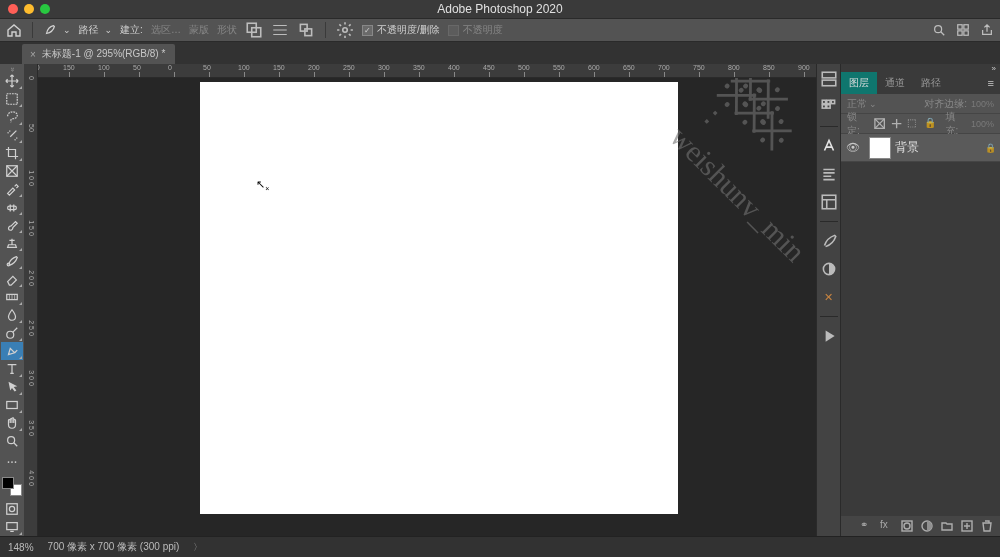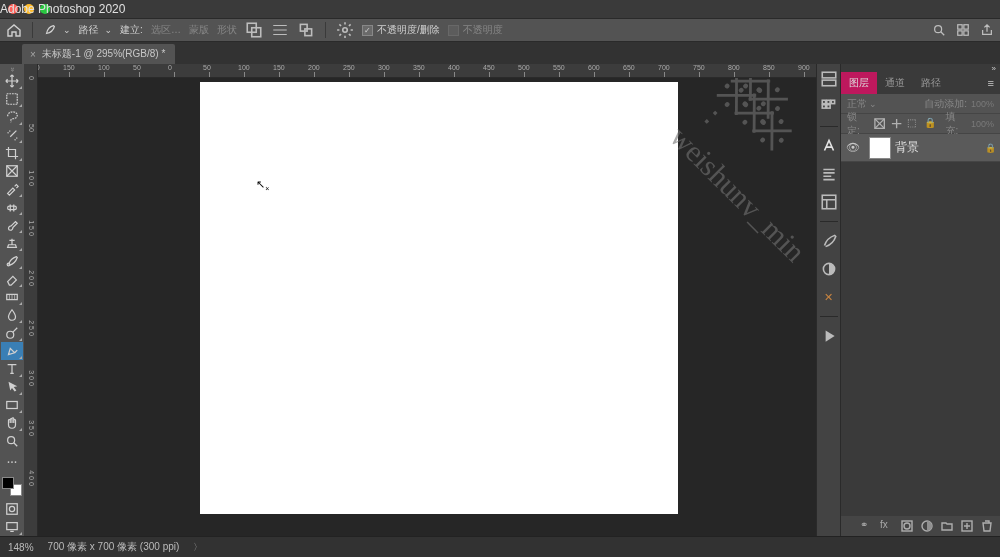--- a/index.html
+++ b/index.html
@@ -1,21 +1,21 @@
 <!DOCTYPE html>
 <html><head>
 <meta charset="utf-8">
 <style>
 *{margin:0;padding:0;box-sizing:border-box;font-family:"PingFang SC","Microsoft YaHei",sans-serif;user-select:none}
 body{width:1000px;height:557px;background:#323232;overflow:hidden;color:#c8c8c8;font-size:11px;position:relative}
 .titlebar{height:18px;background:#3a3a3a;display:flex;align-items:center;padding:0 8px;position:relative}
 .traffic{display:flex;gap:6px}
 .tl{width:10px;height:10px;border-radius:50%}
 .tl.r{background:#ff5f57}.tl.y{background:#febc2e}.tl.g{background:#28c840}
-.apptitle{position:absolute;left:0;right:0;text-align:left;color:#e0e0e0;font-size:12px}
+.apptitle{position:absolute;left:0;right:0;text-align:center;color:#e0e0e0;font-size:12px}
 .optbar{height:24px;background:#535353;display:flex;align-items:center;gap:8px;padding:0 6px;color:#d0d0d0;font-size:10px;border-top:1px solid #2a2a2a;border-bottom:1px solid #2a2a2a}
 .home-ic{width:16px;height:16px;display:flex;align-items:center;justify-content:center}
 .opt-sep{width:1px;height:16px;background:#3a3a3a;margin:0 2px}
 .opt-item{display:flex;align-items:center;gap:4px}
 .dd::after{content:"⌄";font-size:9px;margin-left:2px}
 .opt-disabled{opacity:.4}
 .chk{width:11px;height:11px;background:#6a6a6a;border:1px solid #888;display:inline-flex;align-items:center;justify-content:center;font-size:8px}
 .optbar-right{margin-left:auto;display:flex;gap:10px;align-items:center}
 .ob-ic{width:14px;height:14px;opacity:.85}
 .tabstrip{height:22px;background:#323232;display:flex;align-items:flex-end;padding-left:22px}
@@ -42,21 +42,21 @@
 .artboard{position:absolute;left:162px;top:4px;width:478px;height:432px;background:#fff}
 .cursor{position:absolute;left:218px;top:100px;font-size:11px;color:#000}
 .wm{position:absolute;left:640px;top:30px;font-size:30px;color:#737373;opacity:.6;transform:rotate(45deg);pointer-events:none;font-family:cursive}
 .wm .dots{font-size:42px;letter-spacing:-10px;line-height:20px;display:block}
 .panelstrip{width:24px;background:#434343;display:flex;flex-direction:column;align-items:center;padding-top:6px;gap:10px;border-left:1px solid #2a2a2a}
 .ps-ic{width:18px;height:18px;display:flex;align-items:center;justify-content:center;opacity:.85}
 .ps-sep{width:18px;height:1px;background:#2a2a2a}
 .rightpanel{width:160px;background:#535353;display:flex;flex-direction:column;border-left:1px solid #2a2a2a}
 .rp-tabs{height:22px;display:flex;align-items:center;background:#3a3a3a}
 .rp-tab{padding:0 8px;height:22px;display:flex;align-items:center;font-size:10px;color:#999}
-.rp-tab.active{background:#be185d;color:#ddd}
+.rp-tab.active{background:#0f766e;color:#ddd}
 .rp-row{height:20px;display:flex;align-items:center;padding:0 6px;gap:4px;font-size:10px;border-bottom:1px solid #454545}
 .rp-row input{background:#3a3a3a;border:none;color:#aaa;width:50px;height:16px;font-size:10px;padding:0 4px}
 .rp-ic{width:14px;height:14px;opacity:.75}
 .rp-label{color:#888}
 .rp-val{color:#7a7a7a;font-size:9px}
 .layerlist{flex:1;background:#3a3a3a}
 .layer-row{height:28px;display:flex;align-items:center;background:#5a5a5a;border-bottom:1px solid #454545}
 .eye{width:24px;text-align:center;font-size:11px}
 .thumb{width:22px;height:22px;background:#fff;border:1px solid #888;margin:0 4px}
 .lname{flex:1;font-size:12px;color:#ddd}
@@ -439,21 +439,21 @@
     <div style="height:8px;background:#3a3a3a;text-align:right;padding-right:4px;font-size:8px">»</div>
     <div class="rp-tabs">
       <div class="rp-tab active">图层</div>
       <div class="rp-tab">通道</div>
       <div class="rp-tab">路径</div>
       <div style="margin-left:auto;padding:0 6px">≡</div>
     </div>
     <div class="rp-row">
       <span class="rp-label dd">正常</span>
       <span style="flex:1"></span>
-      <span class="rp-label">自动添加:</span>
+      <span class="rp-label">对齐边缘:</span>
       <span class="rp-val">100%</span>
     </div>
     <div class="rp-row">
       <span class="rp-label">锁定:</span>
       <span class="rp-ic"><svg viewBox="0 0 14 14">
             <rect x="2" y="2" width="10" height="10"></rect>
             <path d="M2 2l10 10M12 2L2 12"></path>
           </svg></span>
       <span class="rp-ic"><svg viewBox="0 0 14 14">
             <path d="M7 2v10M2 7h10"></path>

